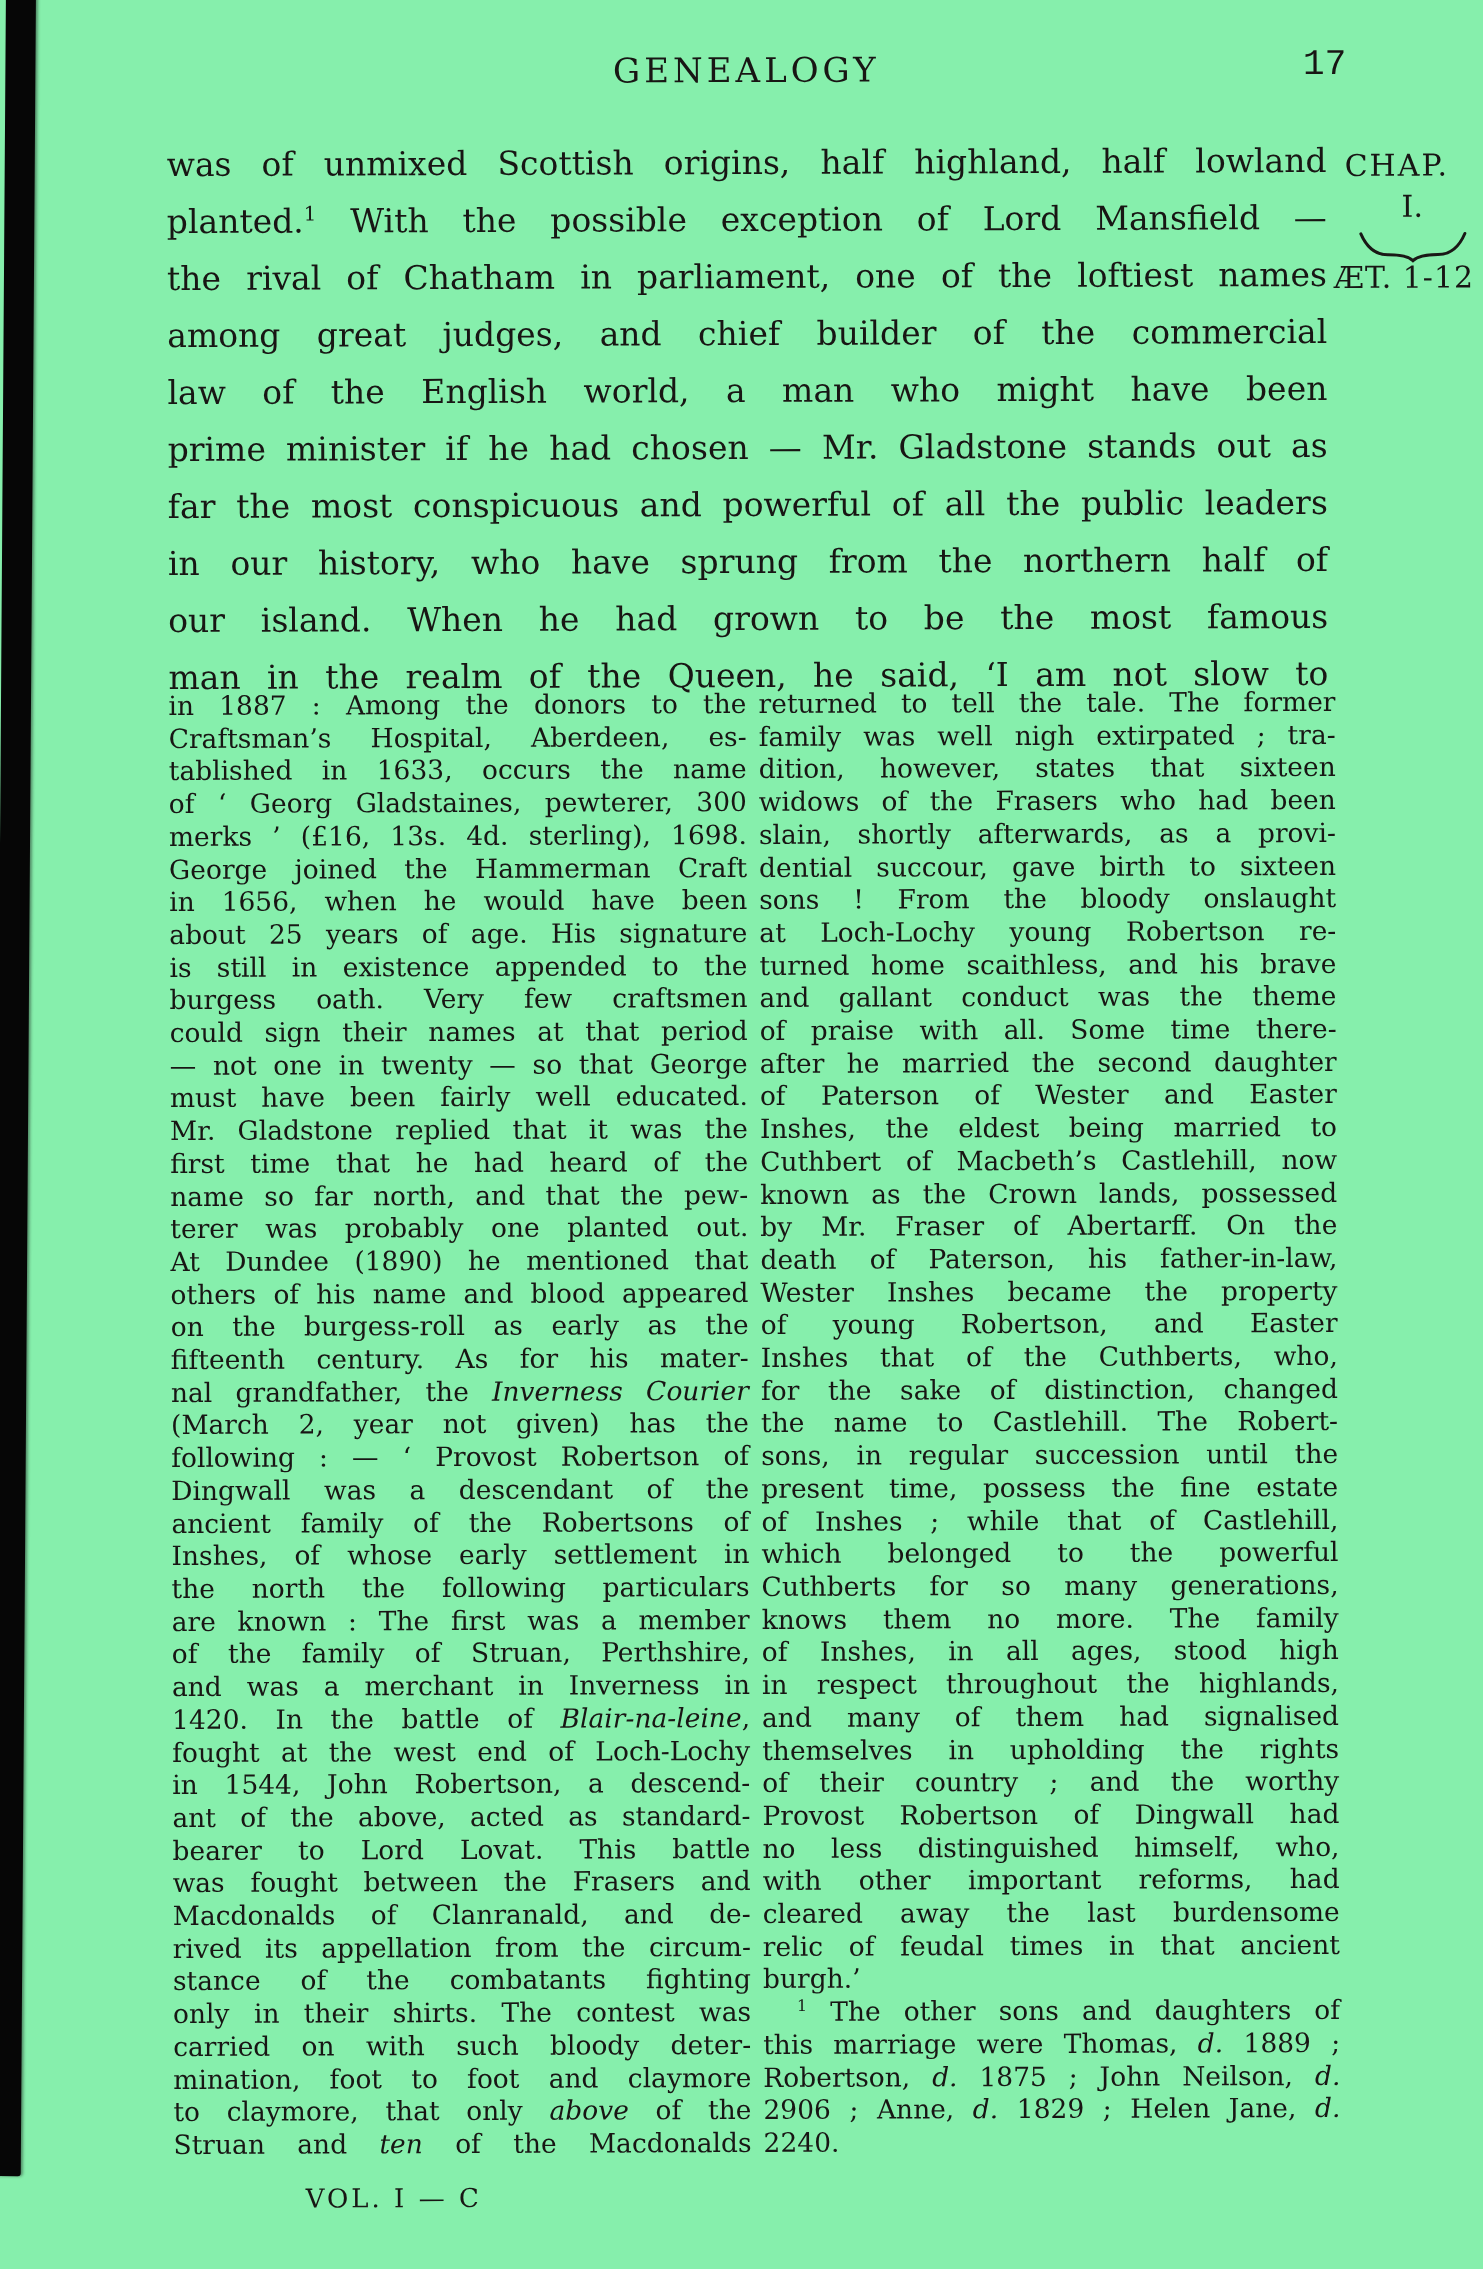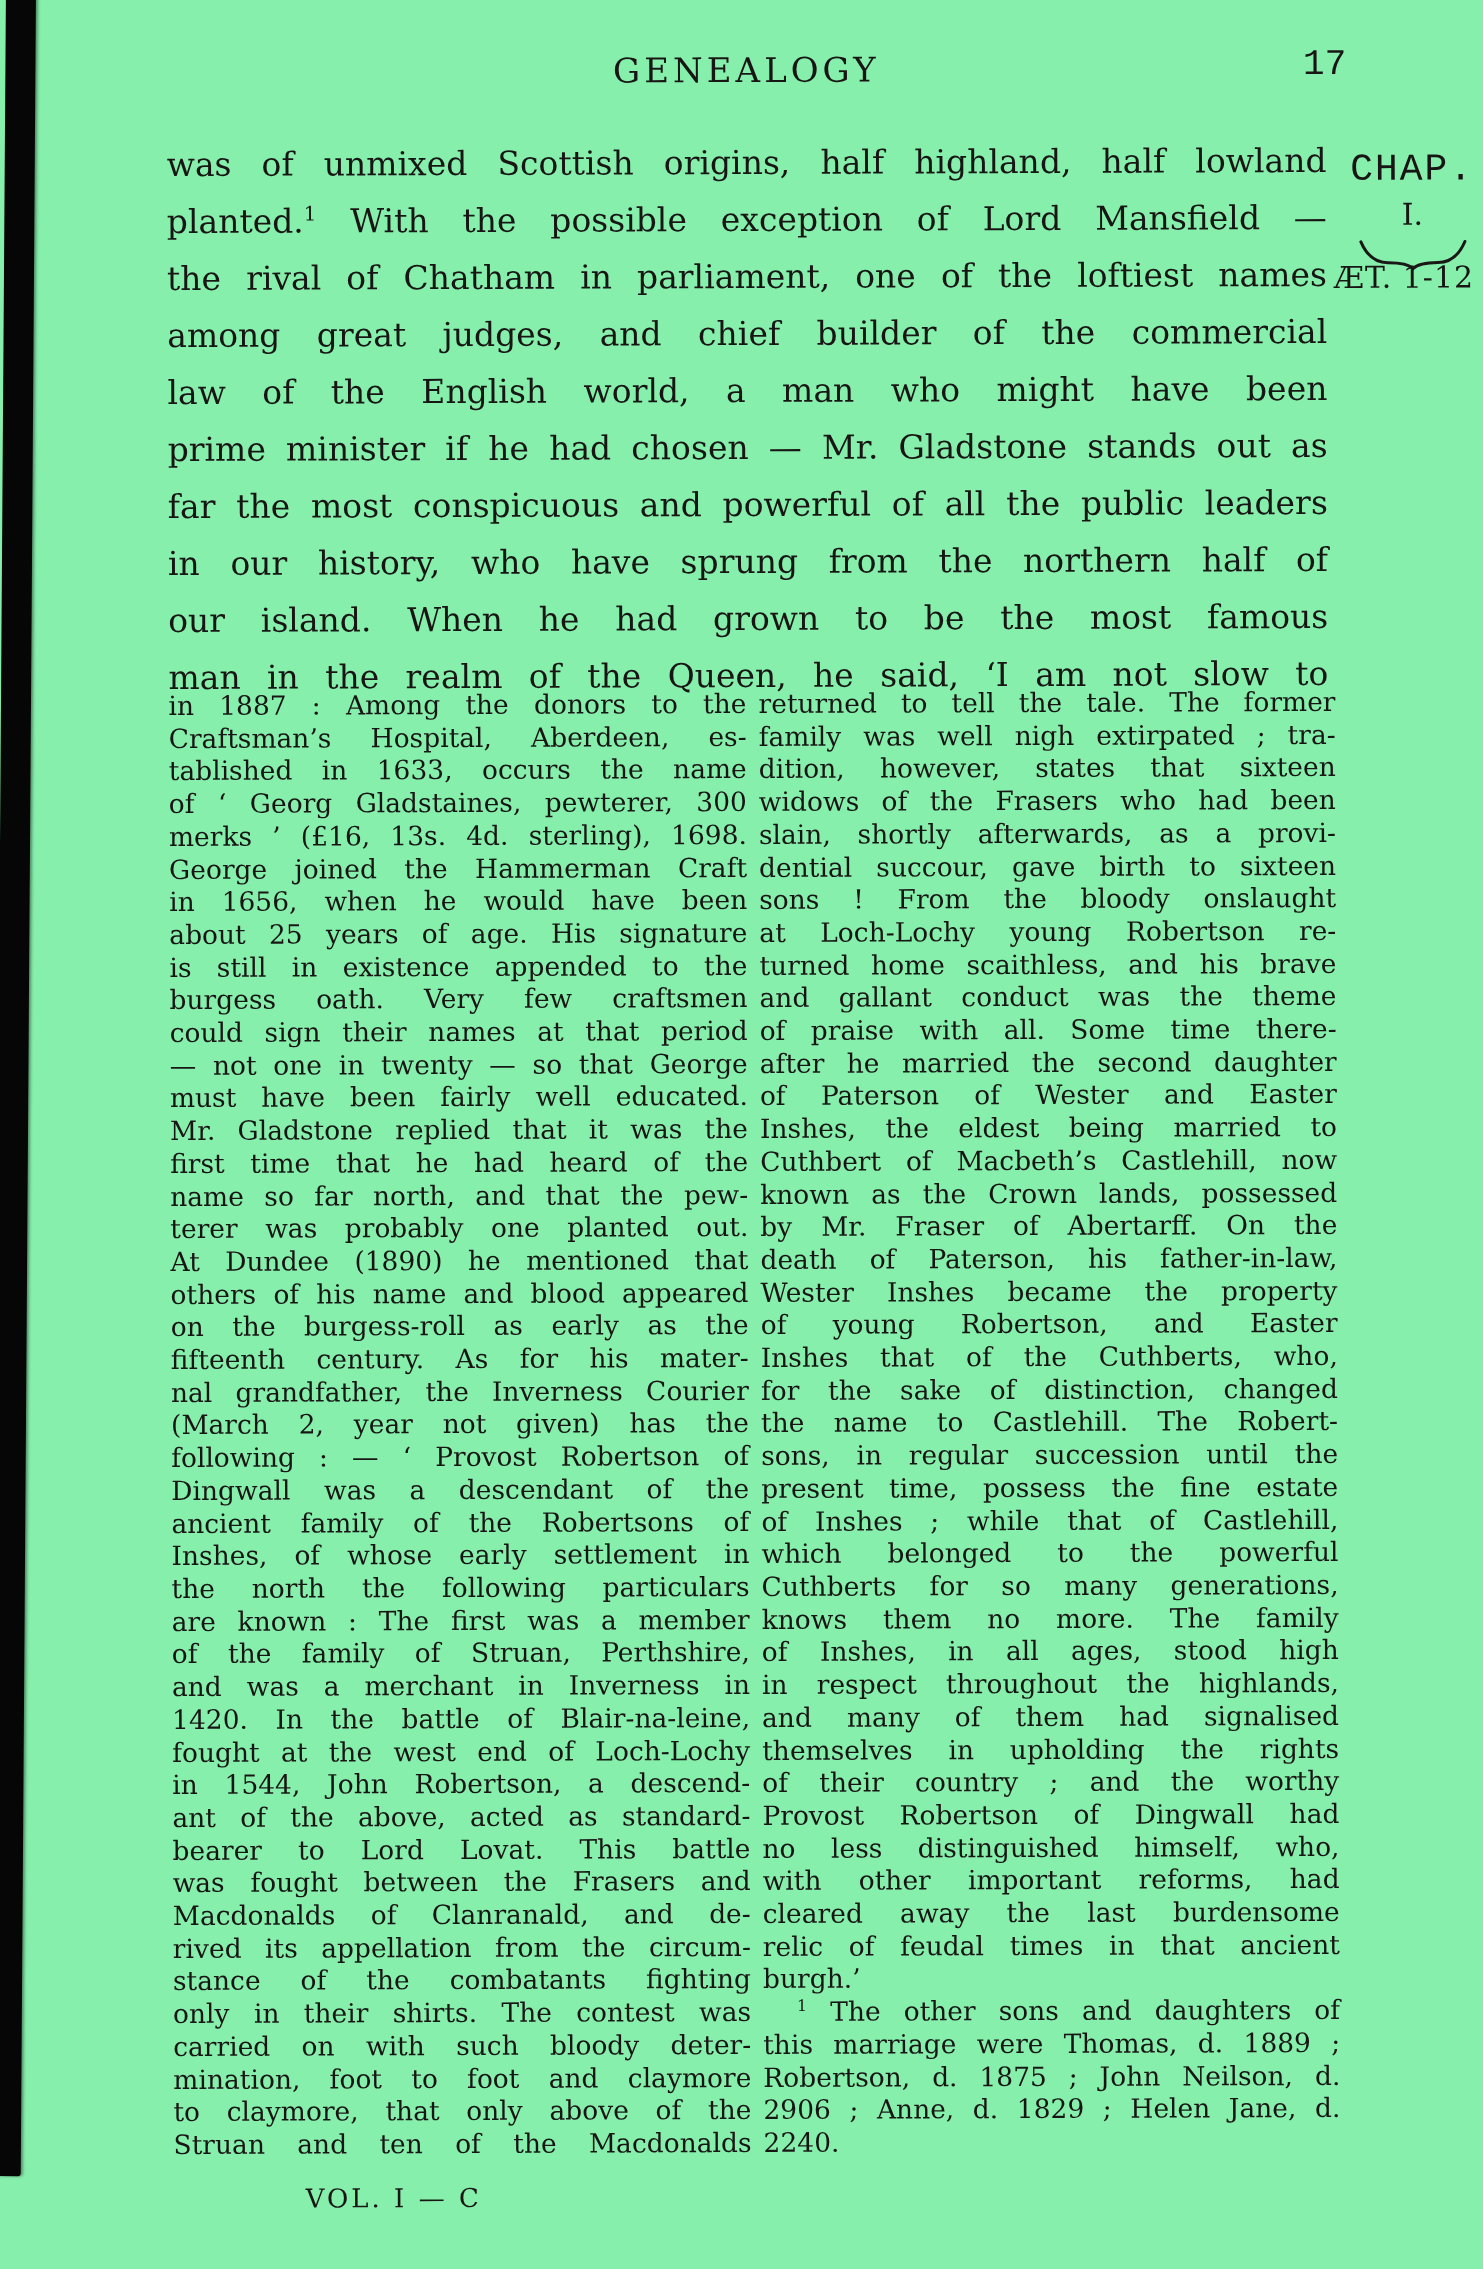--- a/index.html
+++ b/index.html
@@ -27,29 +27,29 @@
     text-align:right; font-size:36px;font-family:Liberation Mono, monospace;
   }
 
   .body-text { position:absolute; top:134px; left:170px; width:1160px; font-size:33px; }
   .body-text .tline { line-height:57px; }
 
   .tline { text-align:justify; text-align-last:justify; }
   .tline.nojust { text-align-last:left; }
   .tline.indent { text-indent:34px; }
   .sup { vertical-align:super; font-size:0.6em; line-height:0; }
-  .ital { }
+  .ital { font-style:italic; }
 
   .fn { position:absolute; top:688px; font-size:26.5px; }
   .fn .tline { line-height:32.7px; }
   .fn-left  { left:170px; width:578px; }
   .fn-right { left:760px; width:577px; }
 
   .margin-notes { position:absolute; left:1348px; top:150px; width:135px; }
-  .chap-label   { text-align:center; font-size:38px; letter-spacing:2px;font-family:Liberation Mono, monospace; }
+  .chap-label   { text-align:left; font-size:30px; letter-spacing:2px; }
   .chap-numeral { text-align:center; font-size:30px; margin-top:6px; }
   .brace-wrap   { margin-top:4px; text-align:center; }
   .aetat {
     position:absolute; left:1337px; top:262px; width:160px;
     font-size:30px; white-space:nowrap; letter-spacing:1px;
   }
 
   .footer-sig {
     position:absolute; top:2182px; left:150px; width:480px;
     text-align:center; font-size:26px; letter-spacing:3px;

